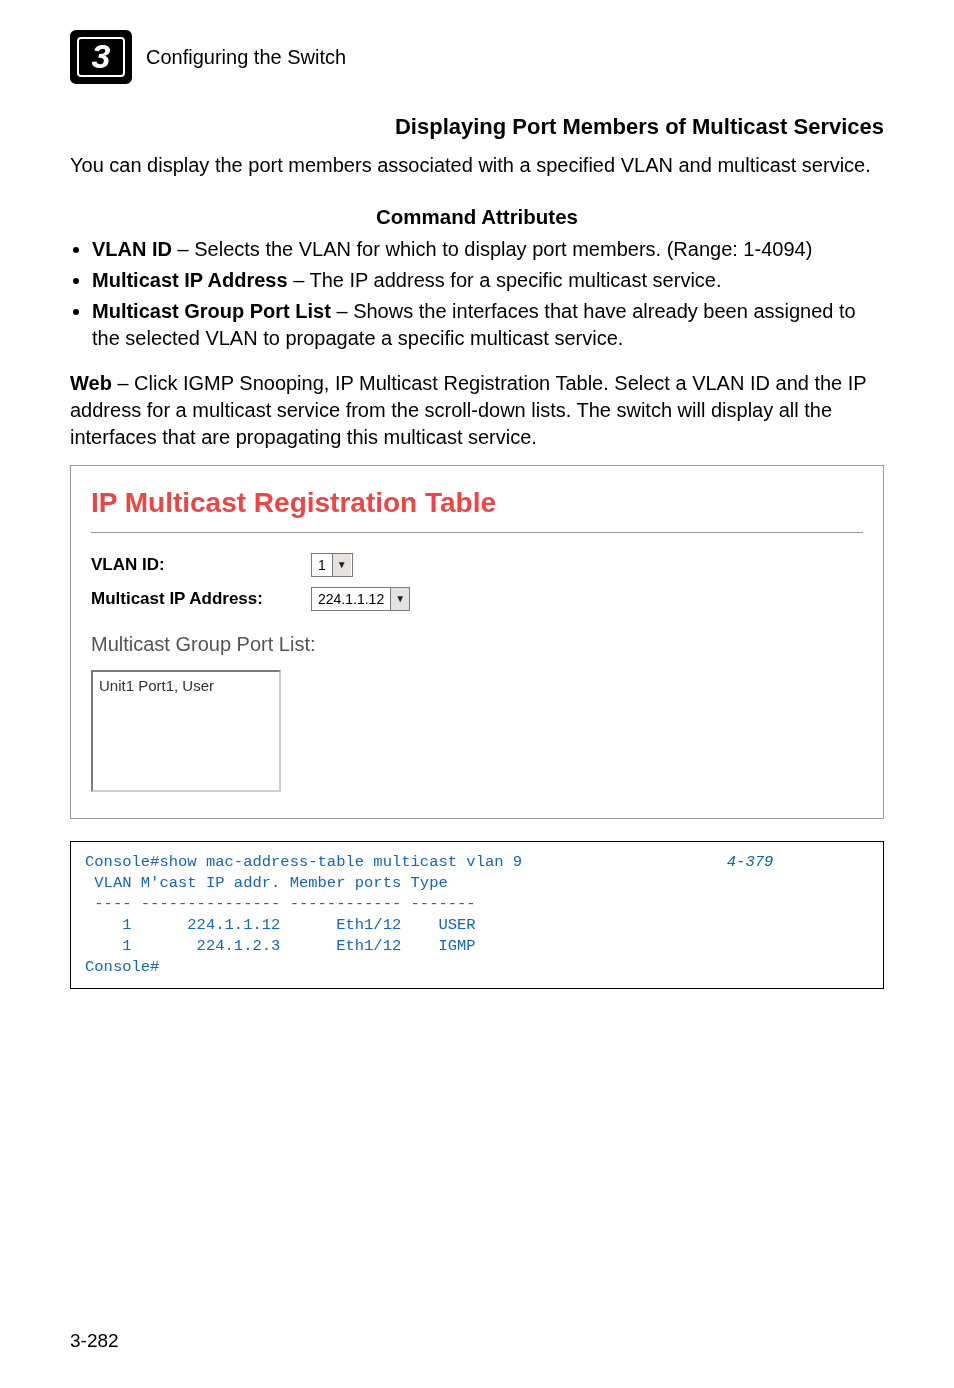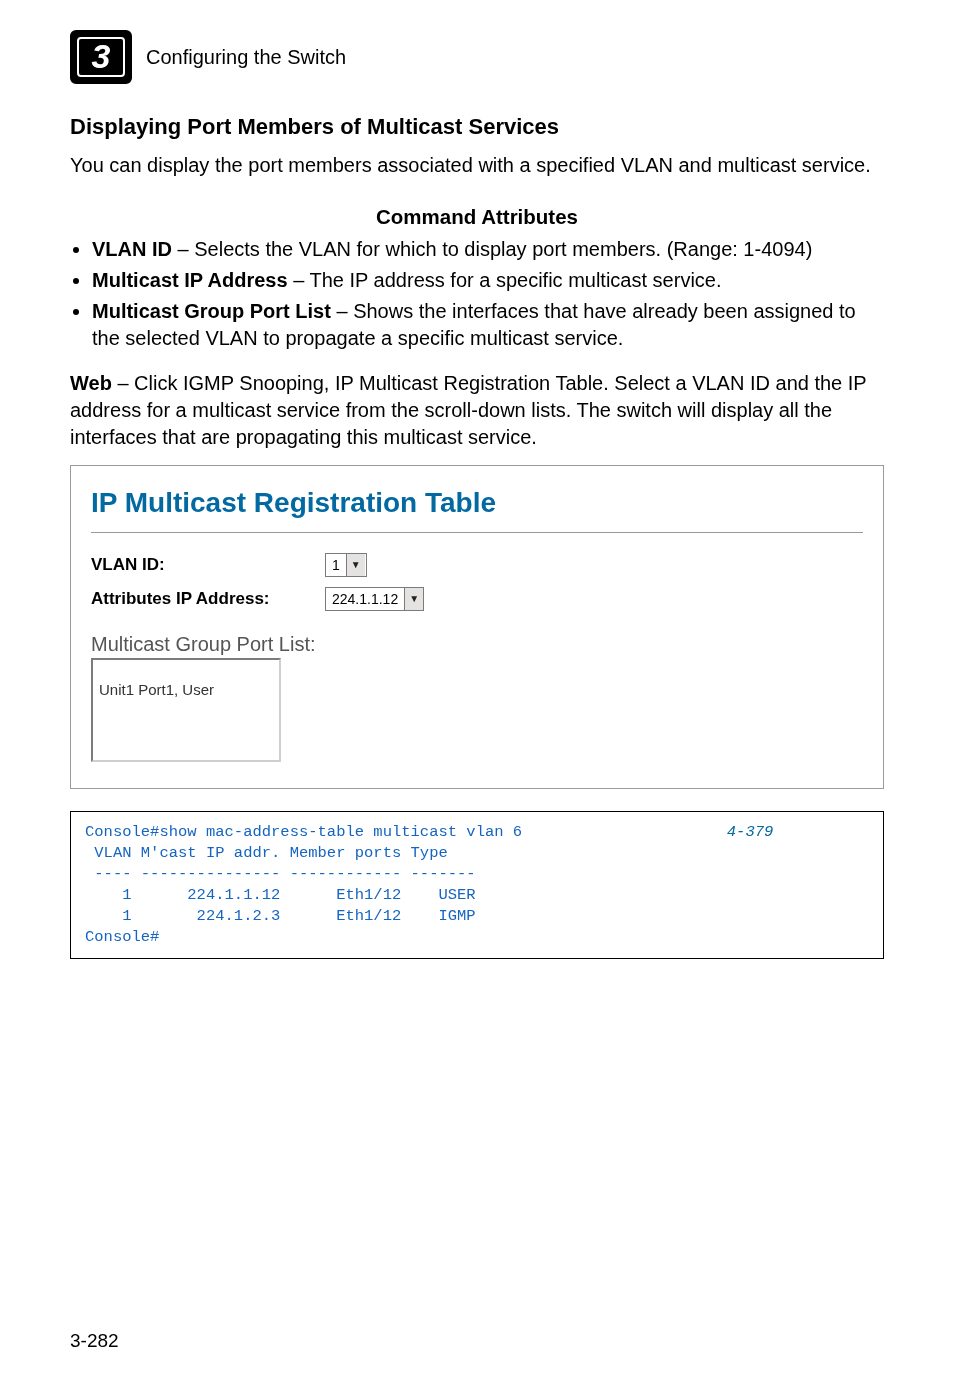--- a/index.html
+++ b/index.html
@@ -42,44 +42,44 @@
     position:relative;
   }
   .chapter-box::before{
     content:"";
     position:absolute;inset:4px;border:2px solid #fff;border-radius:4px;
   }
   .chapter-box span{position:relative;z-index:1;}
   .runhead-title{font-size:20px;}
 
   
-  h2.sec{font-size:22px;font-weight:700;margin:18px 0 10px 0;}
+  h2.sec{font-size:22px;font-weight:700;margin:18px 0 10px 0;text-align:right;}
   h3.subh{font-size:20.5px;font-weight:700;margin:24px 0 6px 0;text-align:center;}
   p{margin:0 0 14px 0;}
   ul.bullets{margin:4px 0 18px 0;padding-left:22px;}
   ul.bullets li{margin:4px 0;}
   b{font-weight:700;}
 
   
   .screenshot{
     border:1px solid #9a9a9a;
     padding:18px 20px 26px 20px;
     margin:10px 0 22px 0;
     background:#fff;
   }
   .ss-title{
     font-family:Arial,Helvetica,sans-serif;
     font-size:28px;
     font-weight:700;
-    color:#0369a1;
+    color:#ef4444;
     margin:0 0 6px 0;
   }
   .ss-rule{border:none;border-top:1px solid #999;margin:10px 0 20px 0;}
   .ss-form-row{
-    display:flex;align-items:center;gap:14px;
+    display:flex;align-items:center;
     font-size:17px;margin:10px 0;
   }
   .ss-label{font-weight:700;width:220px;}
   .faux-select{
     display:inline-flex;align-items:center;
     border:1px solid #7b7b7b;background:#fff;
     height:22px;min-width:40px;
     font-size:14px;
   }
   .faux-select .val{padding:0 6px;}
@@ -88,26 +88,26 @@
     border-left:1px solid #7b7b7b;
     background:#e4e3e1;
     display:flex;align-items:center;justify-content:center;
     font-size:10px;color:#222;
   }
   .ss-caption{
     margin-top:20px;
     font-size:20px;color:#555;
   }
   .ss-listbox{
-    margin-top:0;
-    width:190px;height:104px;
+    margin-top:12px;
+    width:190px;height:122px;
     border:2px inset #cfcfcf;
     background:#fff;
     font-size:15px;color:#333;
-    padding:20px 6px;
+    padding:4px 6px;
     box-sizing:border-box;
   }
 
   .fig-caption{
     text-align:center;
     font-size:17.5px;
     font-weight:700;
     margin:0 0 20px 0;
   }
 
@@ -179,36 +179,36 @@
 
     <div class="ss-form-row">
       <div class="ss-label">VLAN ID:</div>
       <div class="faux-select">
         <span class="val">1</span>
         <span class="btn">▼</span>
       </div>
     </div>
 
     <div class="ss-form-row">
-      <div class="ss-label">Attributes IP Address:</div>
+      <div class="ss-label">Multicast IP Address:</div>
       <div class="faux-select" style="min-width:90px">
         <span class="val">224.1.1.12</span>
         <span class="btn">▼</span>
       </div>
     </div>
 
     <div class="ss-caption">Multicast Group Port List:</div>
     <div class="ss-listbox">
       <div>Unit1 Port1, User</div>
     </div>
   </div>
 
 
 
-  <pre class="term"><span>Console#show mac-address-table multicast vlan 6</span>                      <span class="pg">4-379</span>
+  <pre class="term"><span>Console#show mac-address-table multicast vlan 9</span>                      <span class="pg">4-379</span>
 <span> VLAN M'cast IP addr. Member ports Type</span>
 <span> ---- --------------- ------------ -------</span>
 <span>    1      224.1.1.12      Eth1/12    USER</span>
 <span>    1       224.1.2.3      Eth1/12    IGMP</span>
 <span>Console#</span></pre>
 
   <div class="folio">3-282</div>
 </div>
 
 </body></html>

